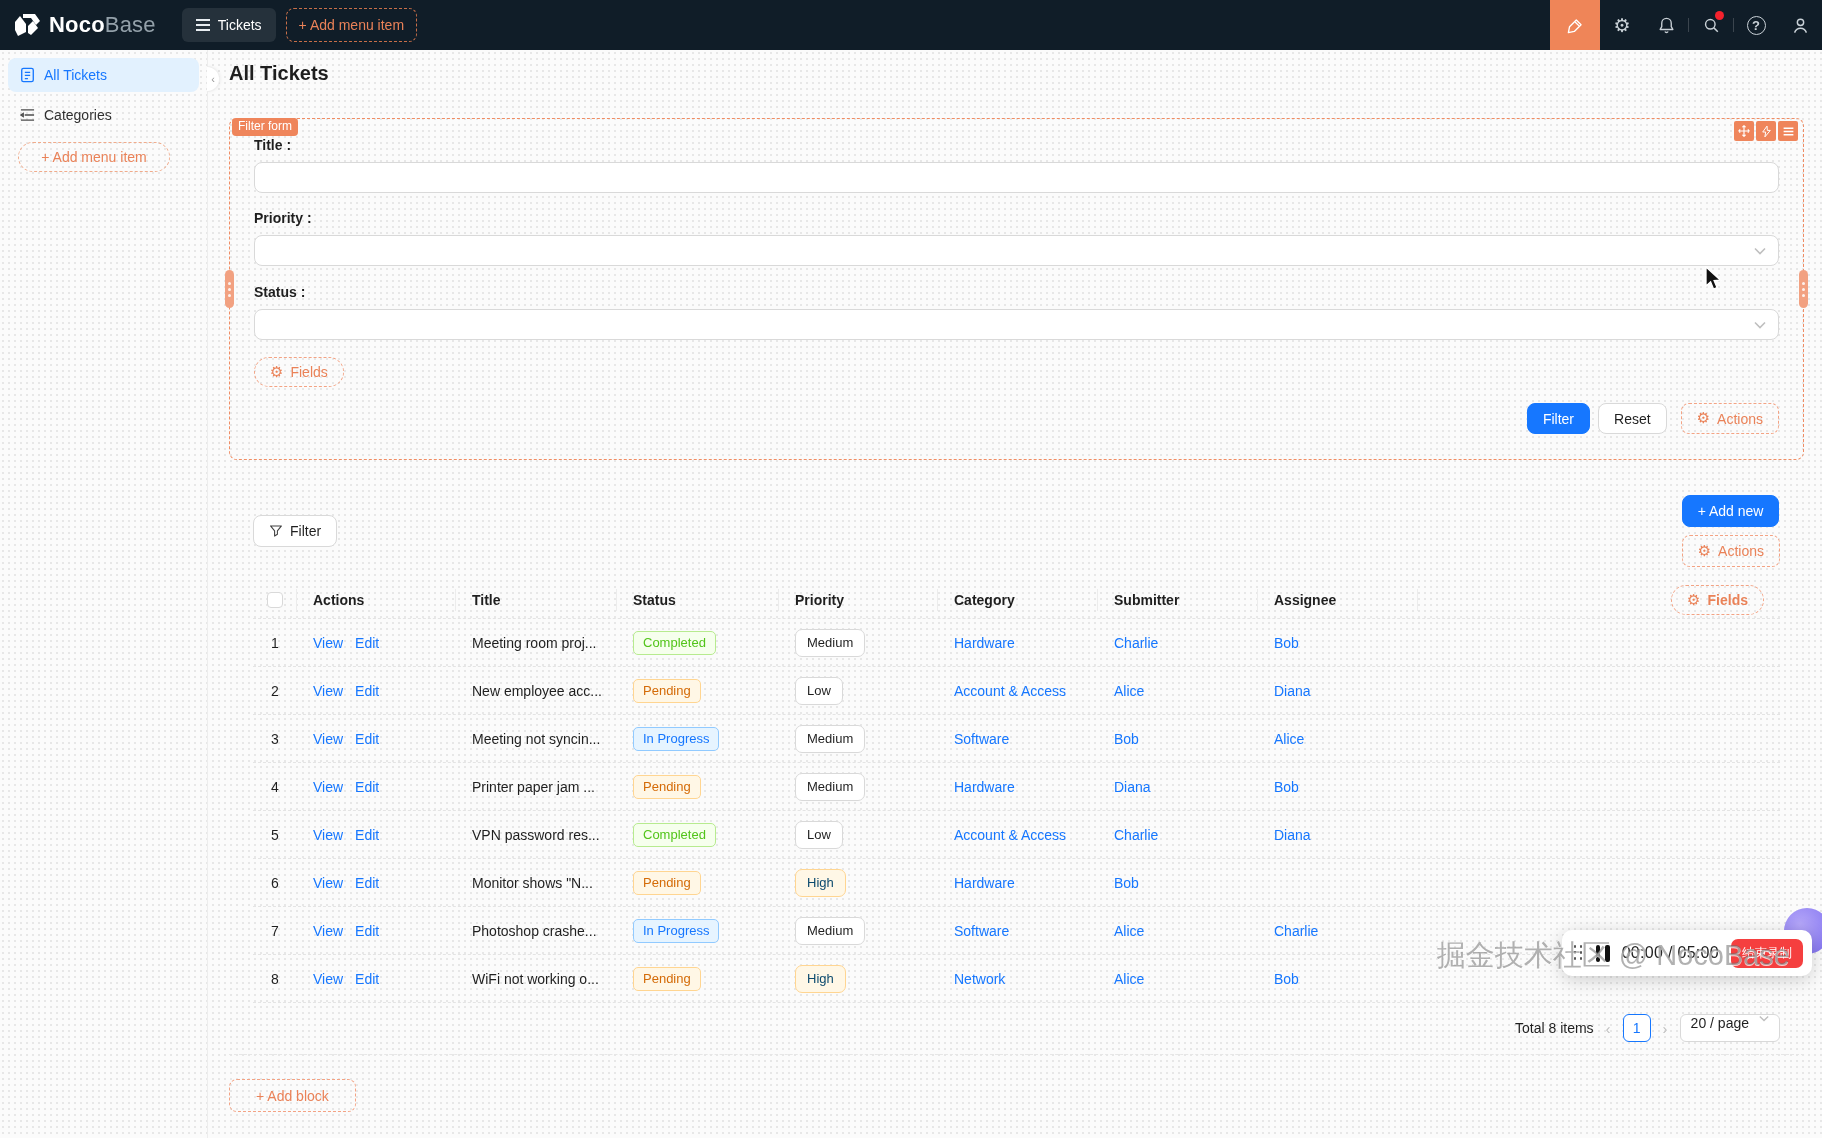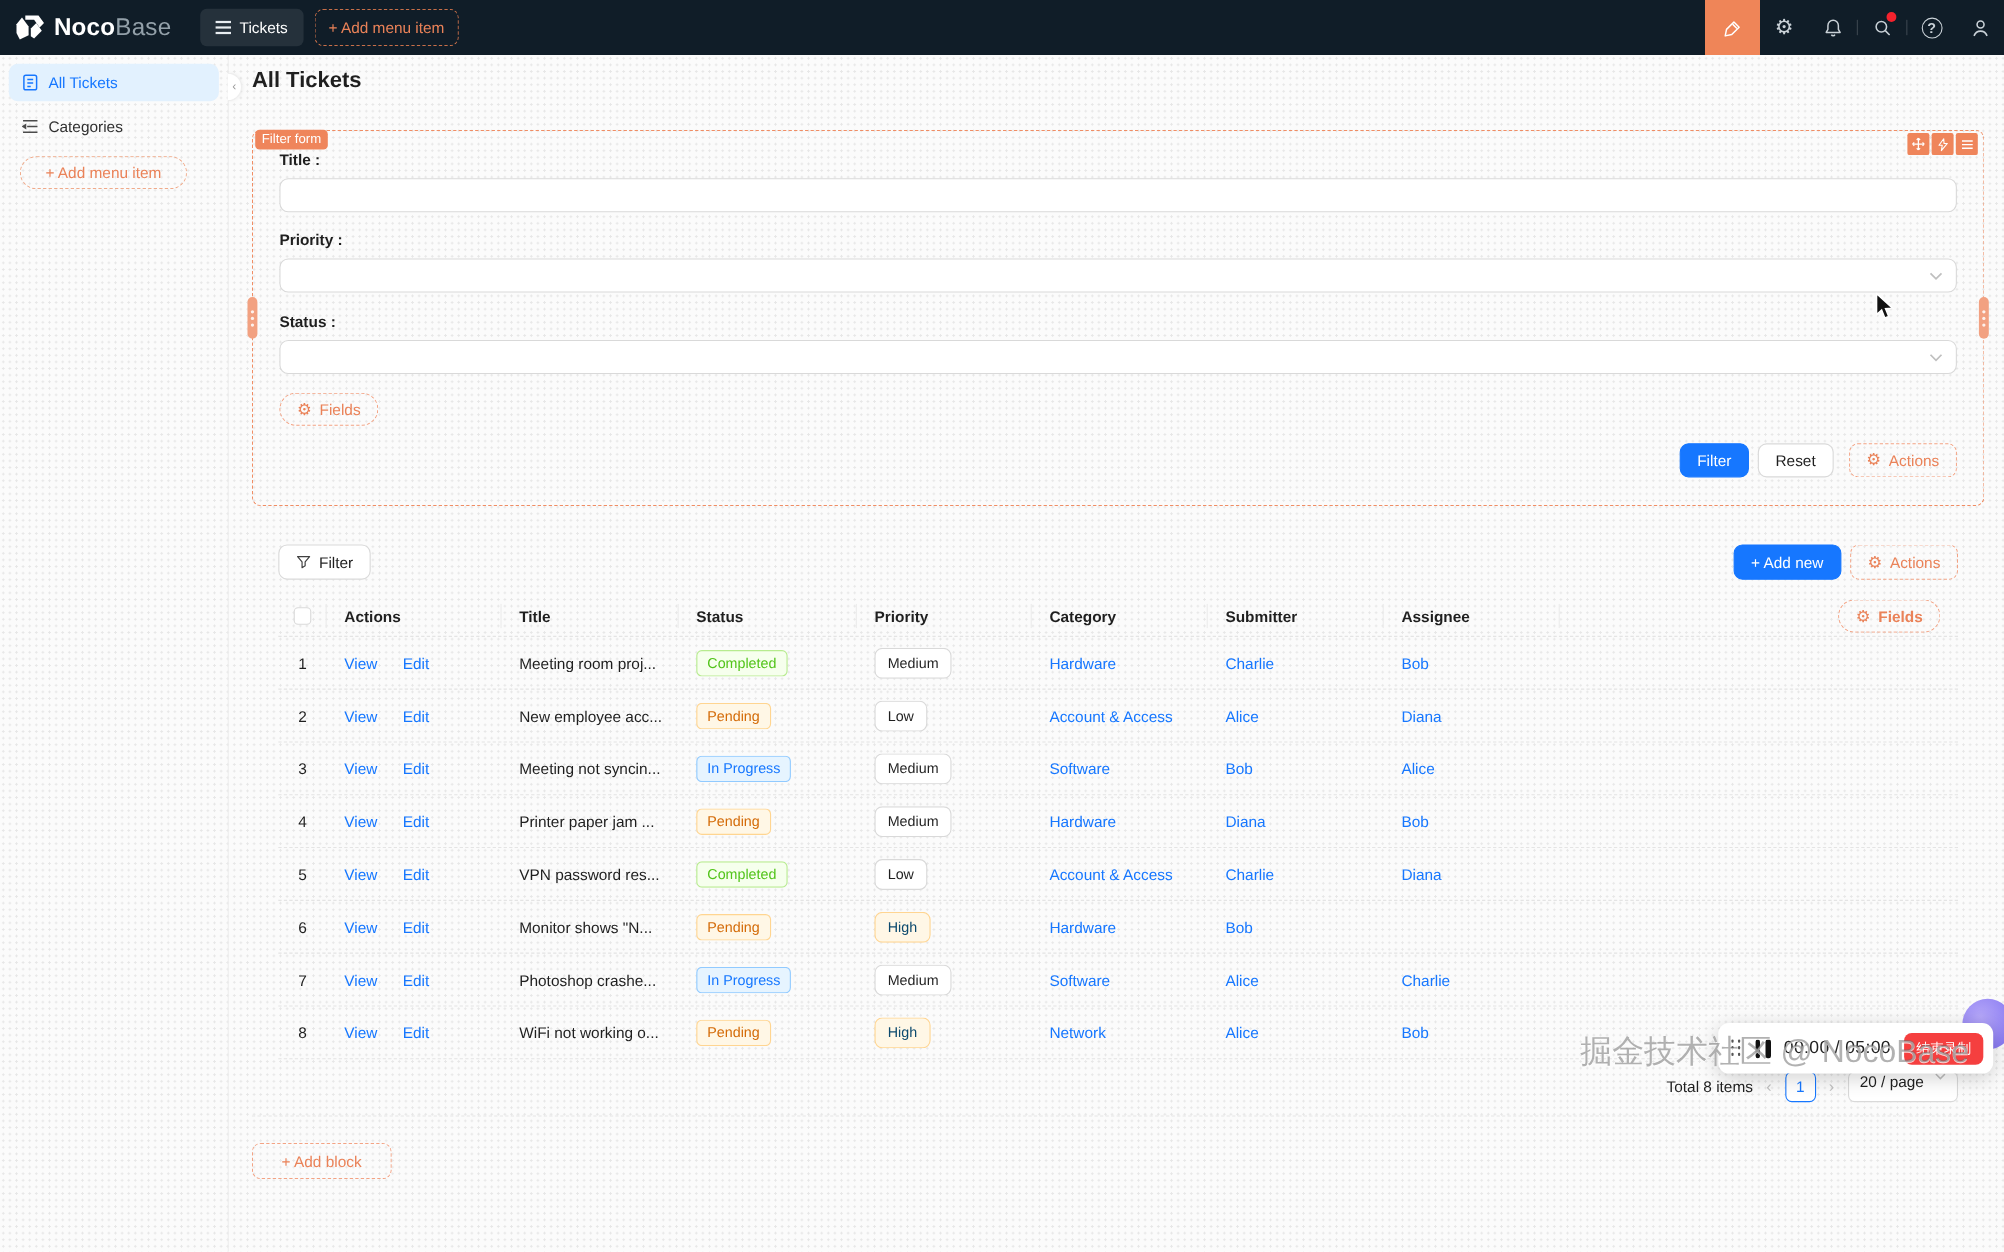--- a/index.html
+++ b/index.html
@@ -66,35 +66,35 @@
   .btn-pill { border-radius:16px; height:30px; }
   .btn-primary { background:#1677ff; color:#fff; border:1px solid #1677ff; }
   .btn-default { background:#fff; color:rgba(0,0,0,.88); border:1px solid #d9d9d9; }
 
   .filter-footer { display:flex; justify-content:flex-end; align-items:center; gap:8px; margin-top:16px; }
   .ml14 { margin-left:6px; }
 
   
   .table-block { padding:0 24px 10px; border-bottom:1px dashed #e6e6e6; }
   .table-toolbar { display:flex; align-items:center; justify-content:space-between; margin-bottom:15px; }
-  .toolbar-right { display:flex; align-items:flex-end; gap:8px; }
+  .toolbar-right { display:flex; align-items:flex-start; gap:8px;flex-direction:column; }
 
   .grid-row { display:grid; grid-template-columns:44px 159px 161px 162px 159px 160px 160px 160px 1fr; align-items:center; }
   .thead { height:37px; border-bottom:1px dashed #e4e4e4; font-weight:700; font-size:14px; color:rgba(0,0,0,.88); }
   .thead > div { padding:0 16px; height:22px; display:flex; align-items:center; border-right:1px solid #ececec; }
   .thead > div.no-sep { border-right:none; }
   .th-check { justify-content:center; padding:0 !important; }
   .th-last { justify-content:flex-end; }
   .checkbox { width:16px; height:16px; border:1px solid #d9d9d9; border-radius:4px; background:#fff; cursor:pointer; }
 
   .trow { height:48px; border-bottom:1px dashed #e4e4e4; font-size:14px; }
   .trow > div { padding:0 16px; overflow:hidden; white-space:nowrap; }
   .cell-idx { text-align:center; padding:0 !important; color:rgba(0,0,0,.88); }
   .link { color:#1677ff; cursor:pointer; text-decoration:none; }
-  .cell-actions .link + .link { margin-left:23px; }
+  .cell-actions .link + .link { margin-left:12px; }
   .cell-title { color:rgba(0,0,0,.88); }
 
   .tag { display:inline-block; font-size:13px; line-height:20px; padding:1px 9px; border-radius:5px; }
   .tag-green  { background:#f6ffed; border:1px solid #b7eb8f; color:#52c41a; }
   .tag-orange { background:#fff7e6; border:1px solid #ffd591; color:#d46b08; }
   .tag-blue   { background:#e6f4ff; border:1px solid #91caff; color:#1677ff; }
   .prio { display:inline-block; font-size:13px; line-height:20px; padding:3px 11px; border-radius:7px; }
   .prio-default { background:#fff; border:1px solid #d9d9d9; color:rgba(0,0,0,.88); }
   .prio-warm    { background:#fff7e6; border:1px solid #ffd591; color:#0c4a6e; }
 

